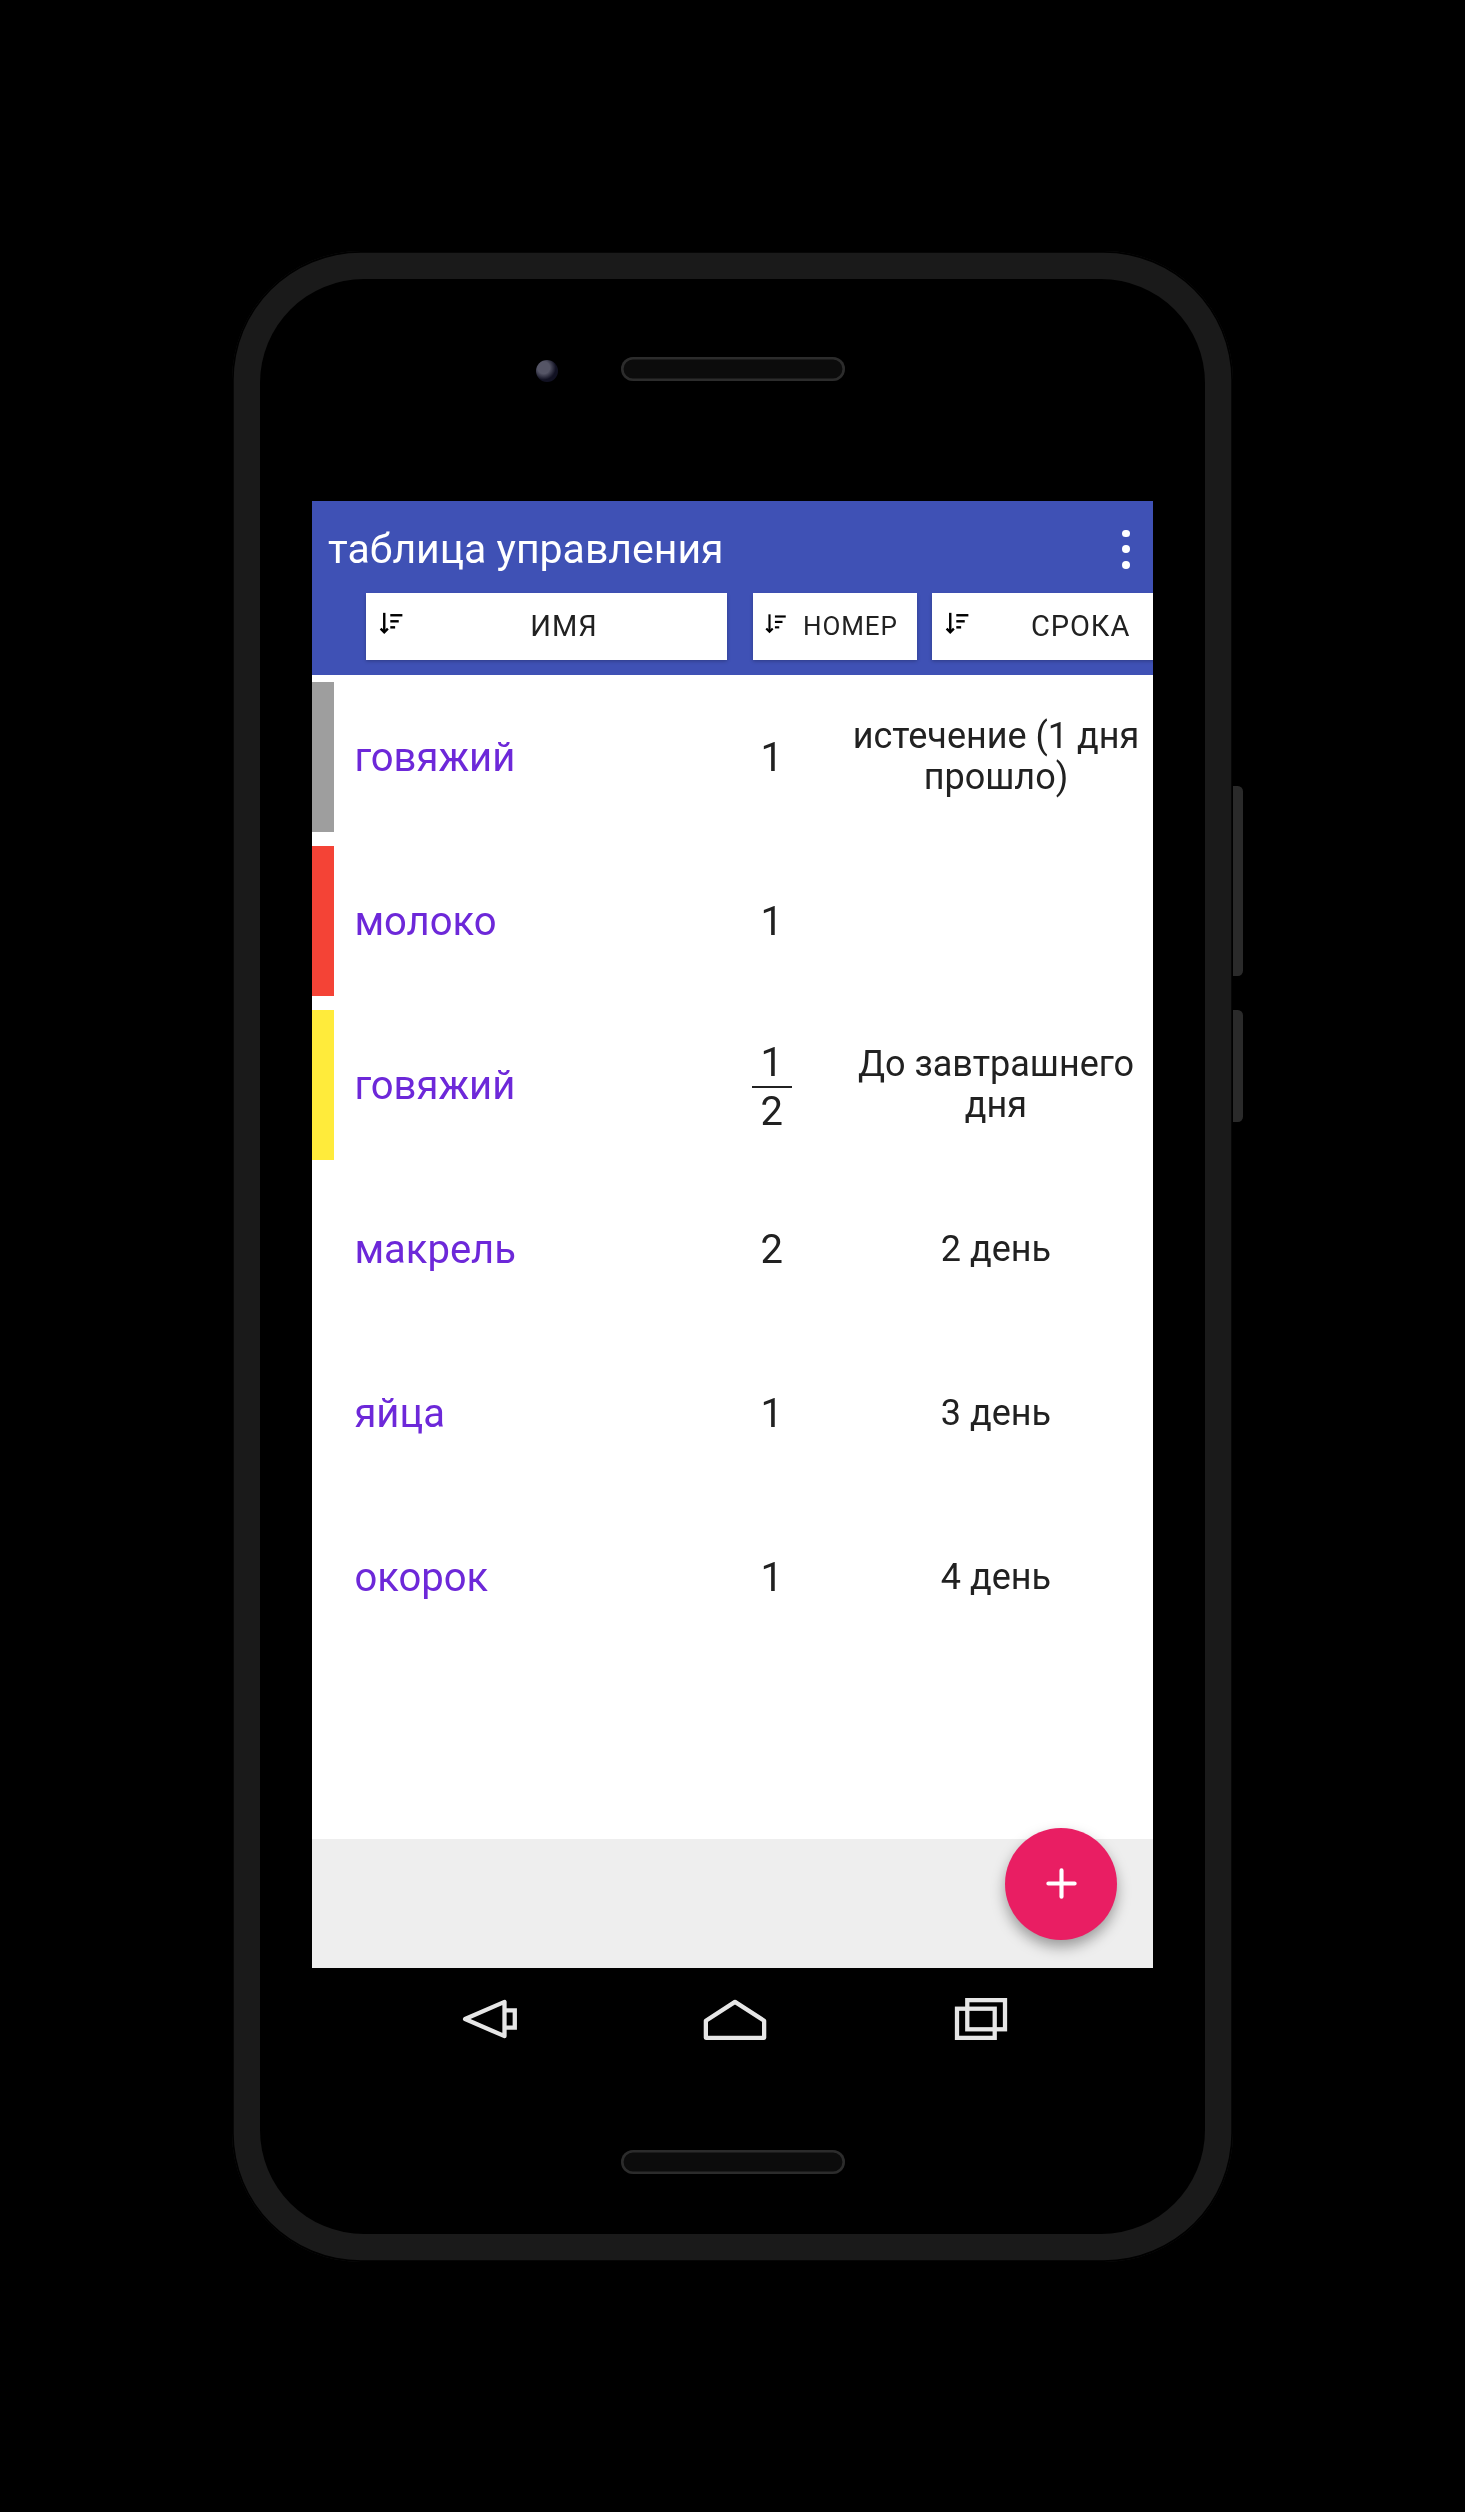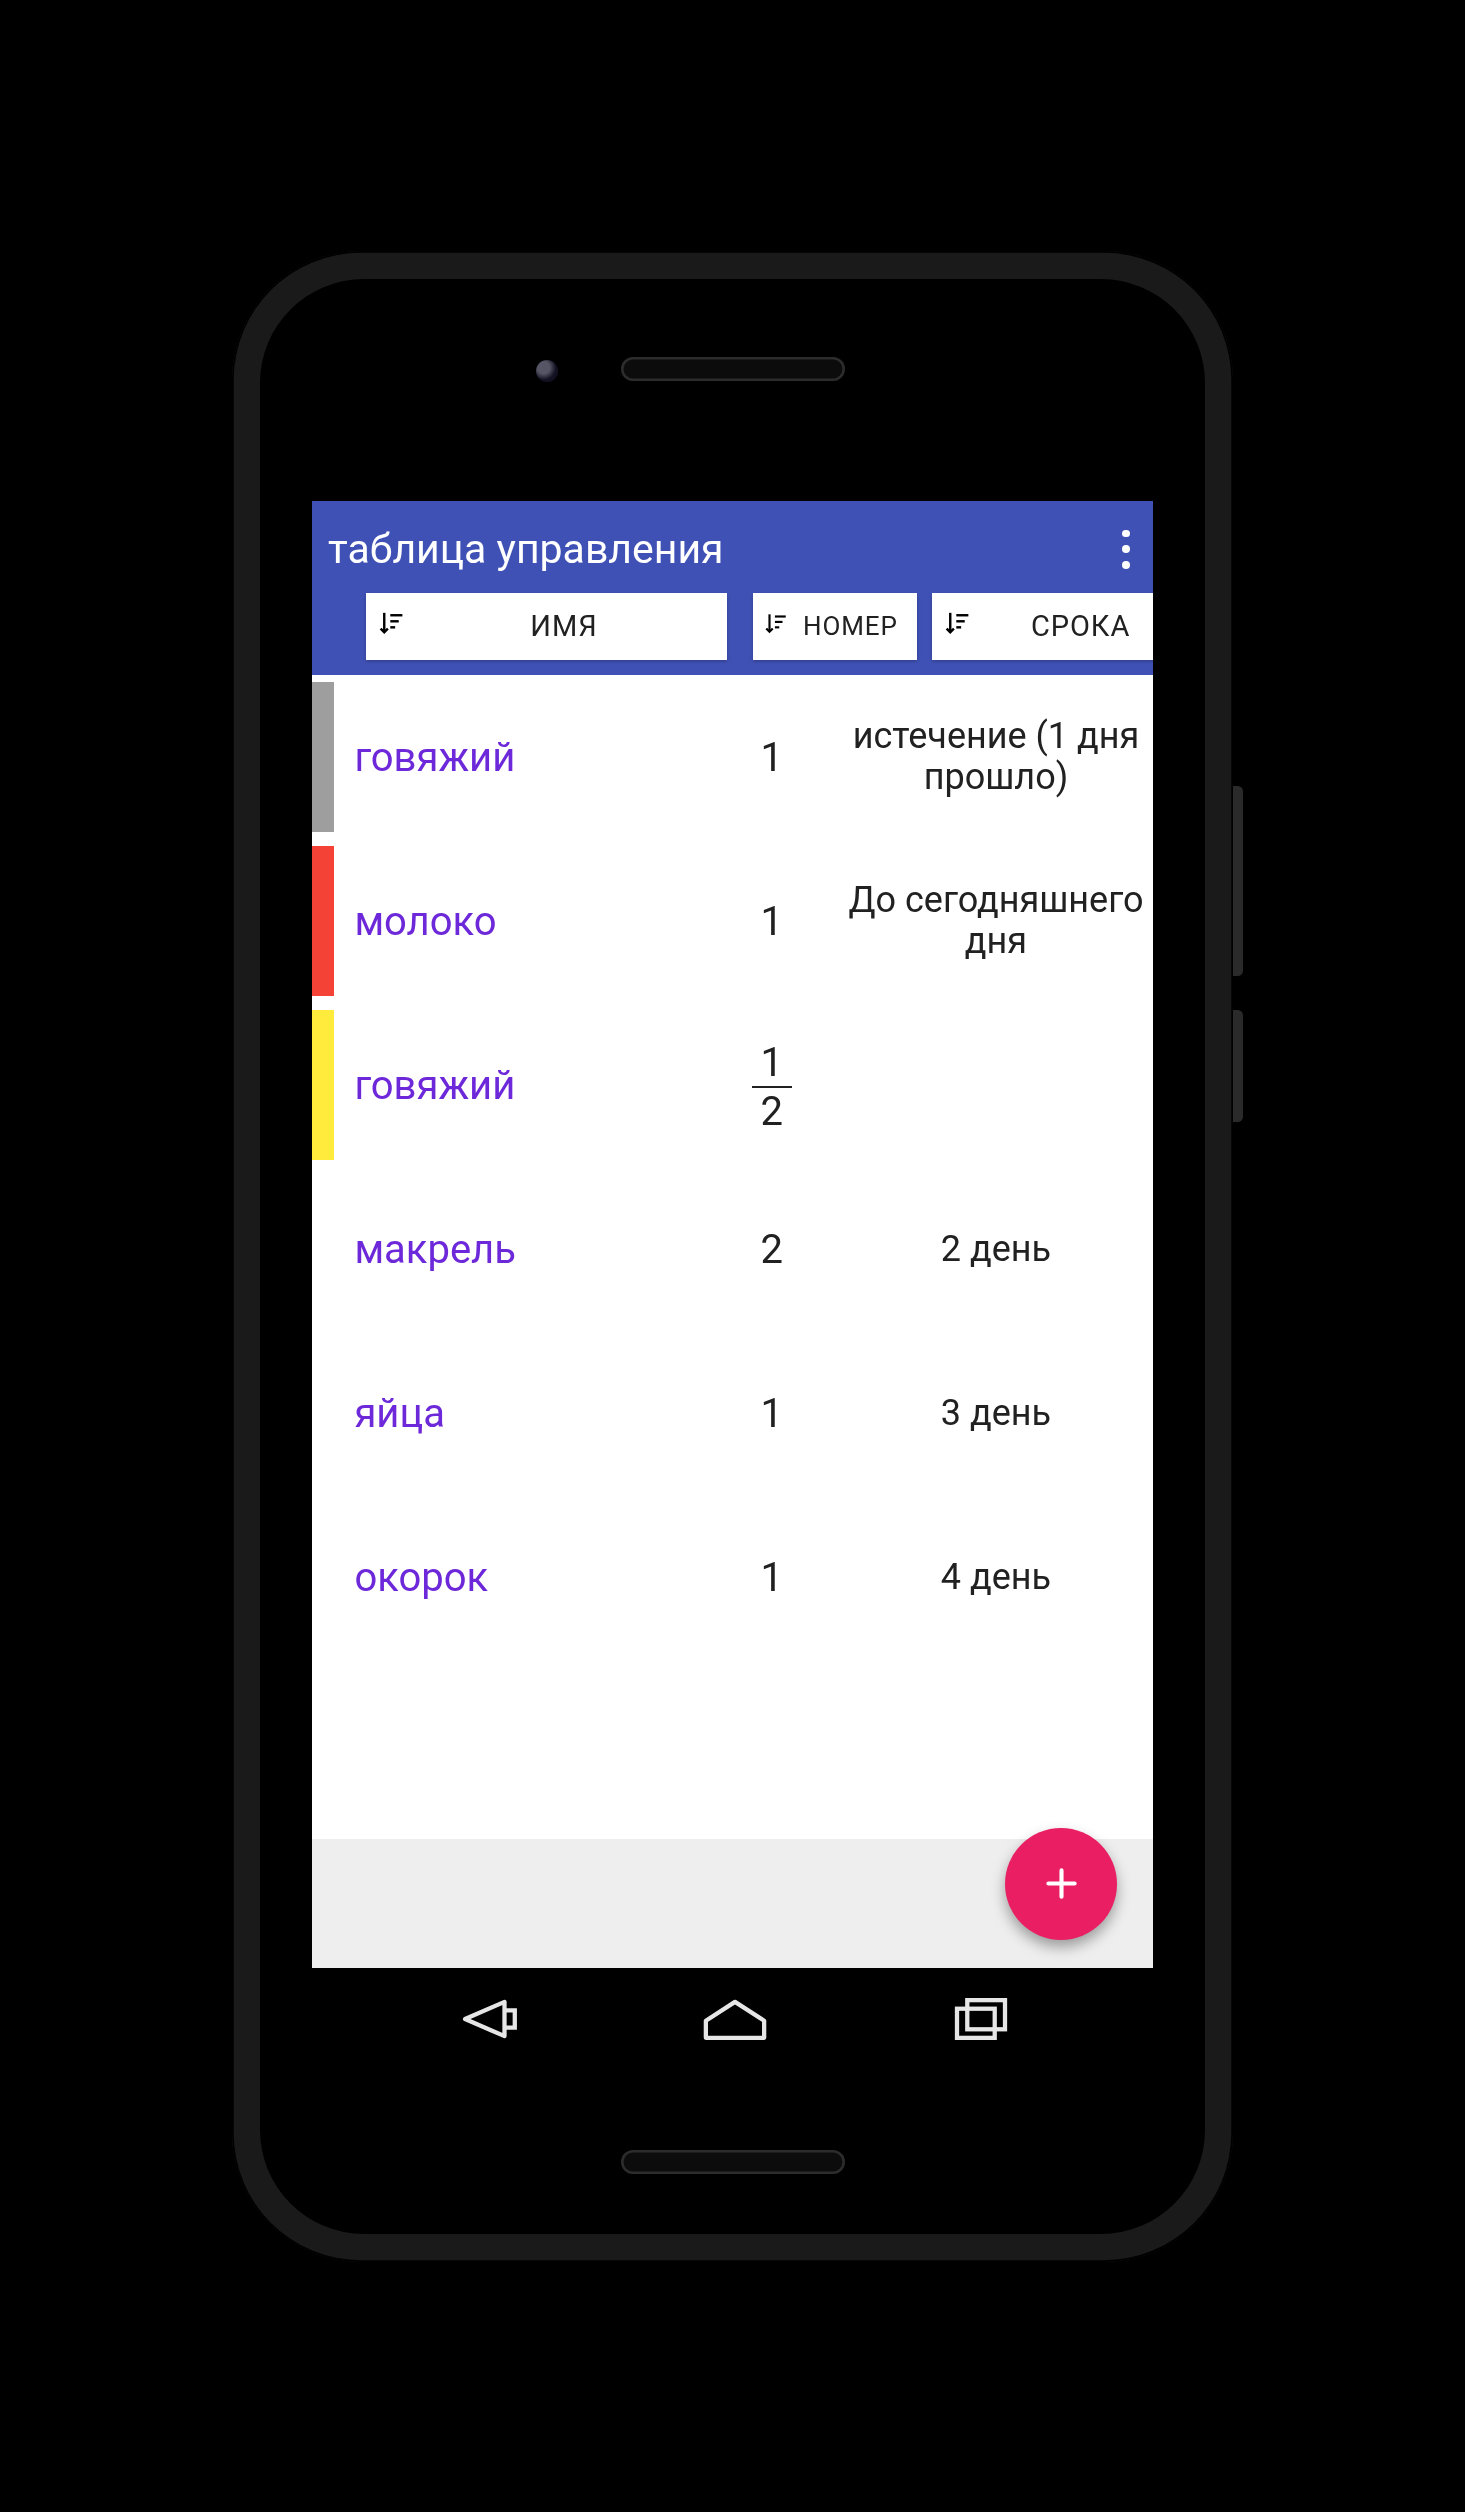--- a/index.html
+++ b/index.html
@@ -289,29 +289,29 @@
             <div class="row">
               <div class="marker m-gray"></div>
               <div class="c-name">говяжий</div>
               <div class="c-num">1</div>
               <div class="c-exp">истечение (1 дня прошло)</div>
             </div>
             <div class="row">
               <div class="marker m-red"></div>
               <div class="c-name">молоко</div>
               <div class="c-num">1</div>
-              <div class="c-exp">До сегодняшнего дня</div>
             </div>
             <div class="row">
               <div class="marker m-yellow"></div>
               <div class="c-name">говяжий</div>
               <div class="c-num"><span class="frac">
                   <span class="top">1</span>
                   <span class="bot">2</span>
                 </span></div>
+              <div class="c-exp">До завтрашнего дня</div>
             </div>
             <div class="row">
               <div class="marker m-none"></div>
               <div class="c-name">макрель</div>
               <div class="c-num">2</div>
               <div class="c-exp">2 день</div>
             </div>
             <div class="row">
               <div class="marker m-none"></div>
               <div class="c-name">яйца</div>

